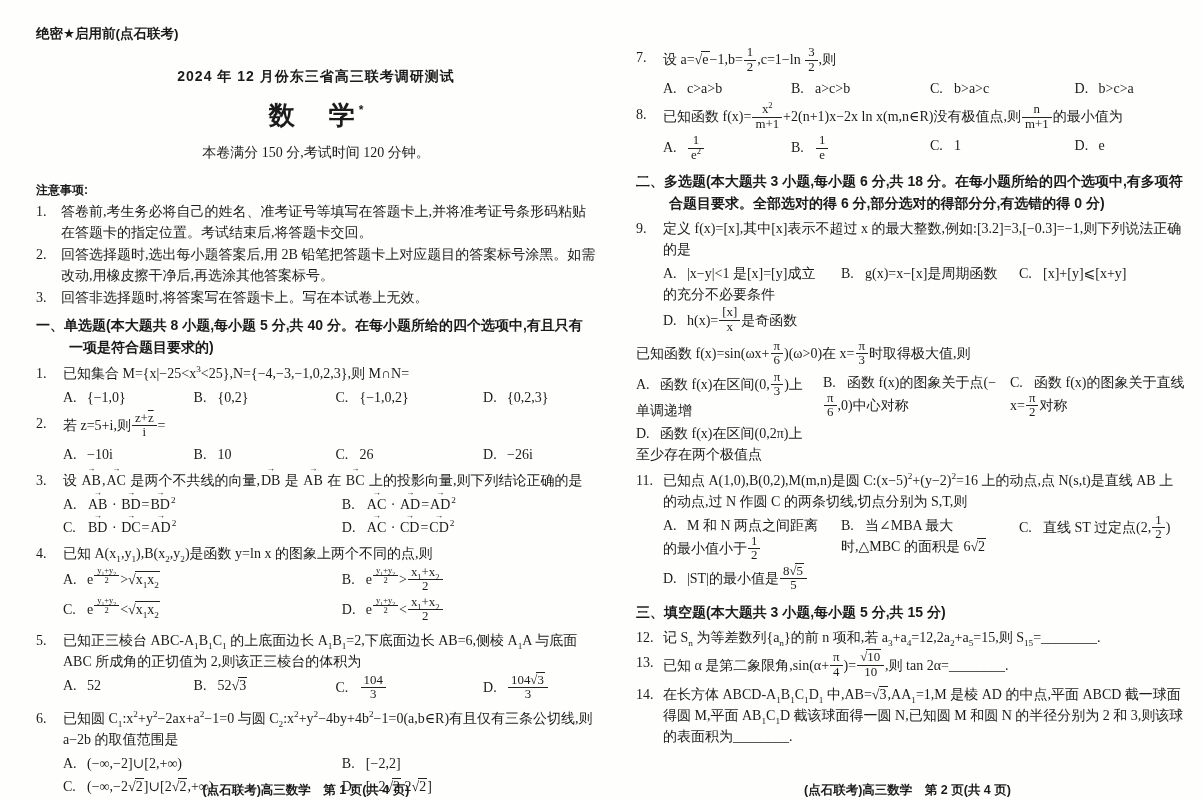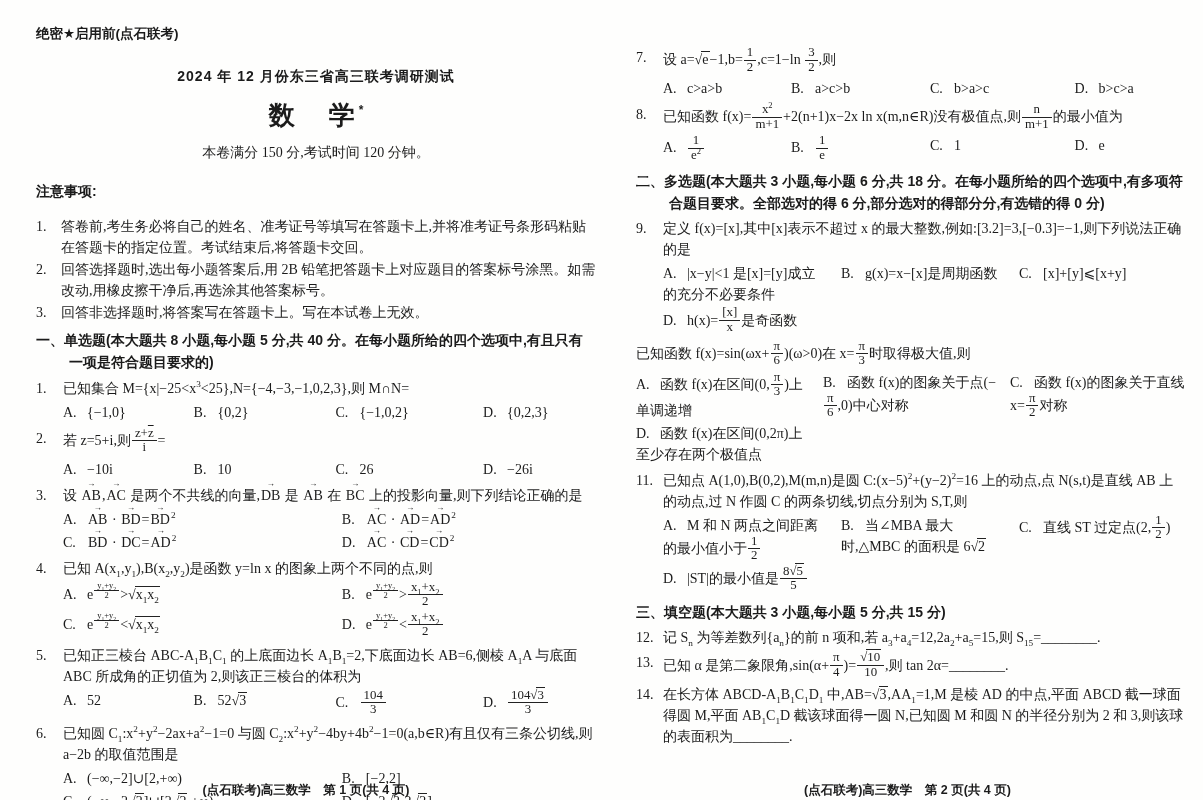--- a/index.html
+++ b/index.html
@@ -12,21 +12,21 @@
   .col.left{width:612px;padding:24px 16px 44px 36px;}
   .col.right{width:591px;padding:44px 18px 44px 24px;}
 
   .sec-label{font-family:"Liberation Sans","DejaVu Sans",sans-serif;font-weight:700;font-size:13.5px;}
   .title{text-align:center;font-family:"Liberation Sans","DejaVu Sans",sans-serif;font-weight:700;font-size:14px;margin-top:22px;letter-spacing:1px;}
   .subject{text-align:center;font-family:"Liberation Sans","DejaVu Sans",sans-serif;font-weight:700;font-size:26px;margin-top:9px;letter-spacing:4px;}
   .subject sup{font-size:12px;letter-spacing:0;}
   .exam-info{text-align:center;font-size:14px;margin-top:7px;}
 
   .notice{margin-top:18px;}
-  .notice-head{font-family:"Liberation Sans","DejaVu Sans",sans-serif;font-weight:700;font-size:14px;margin-bottom:14px;}
+  .notice-head{font-family:"Liberation Sans","DejaVu Sans",sans-serif;font-weight:700;font-size:12px;margin-bottom:2px;}
   .notice-item{display:flex;margin:1px 0;}
   .notice-item .n{width:25px;flex:none;}
   .notice-item .t{flex:1;}
 
   .section-head{
     font-family:"Liberation Sans","DejaVu Sans",sans-serif;font-weight:700;font-size:14px;
     padding-left:33px;text-indent:-33px;margin:7px 0 4px;line-height:1.55;
   }
   .question{display:flex;margin:3px 0 4px;}
   .qnum{width:27px;flex:none;}

